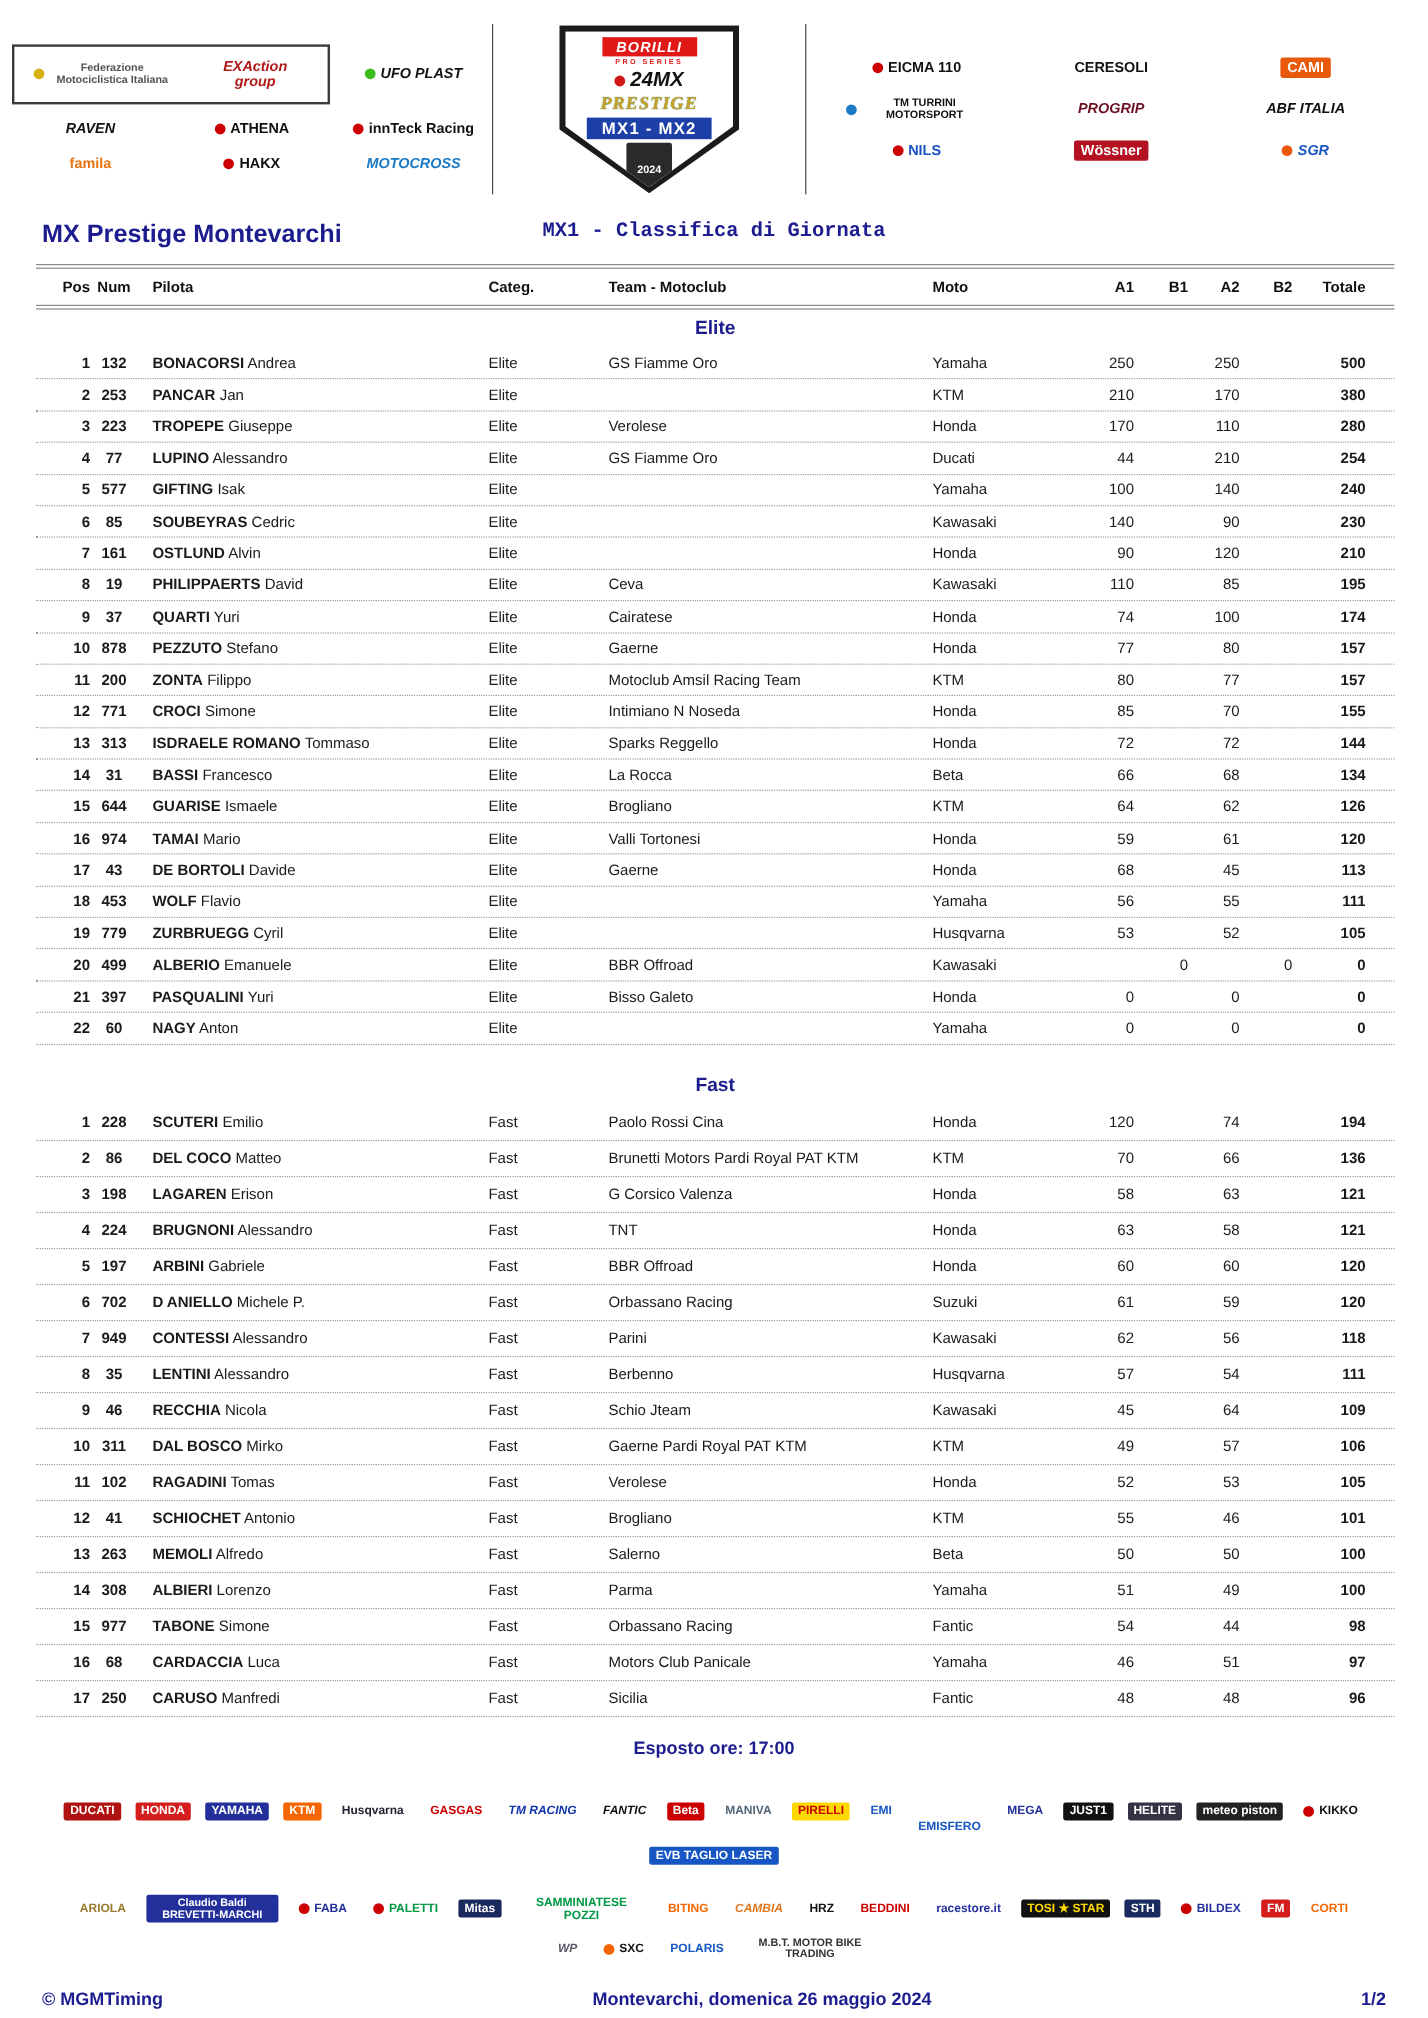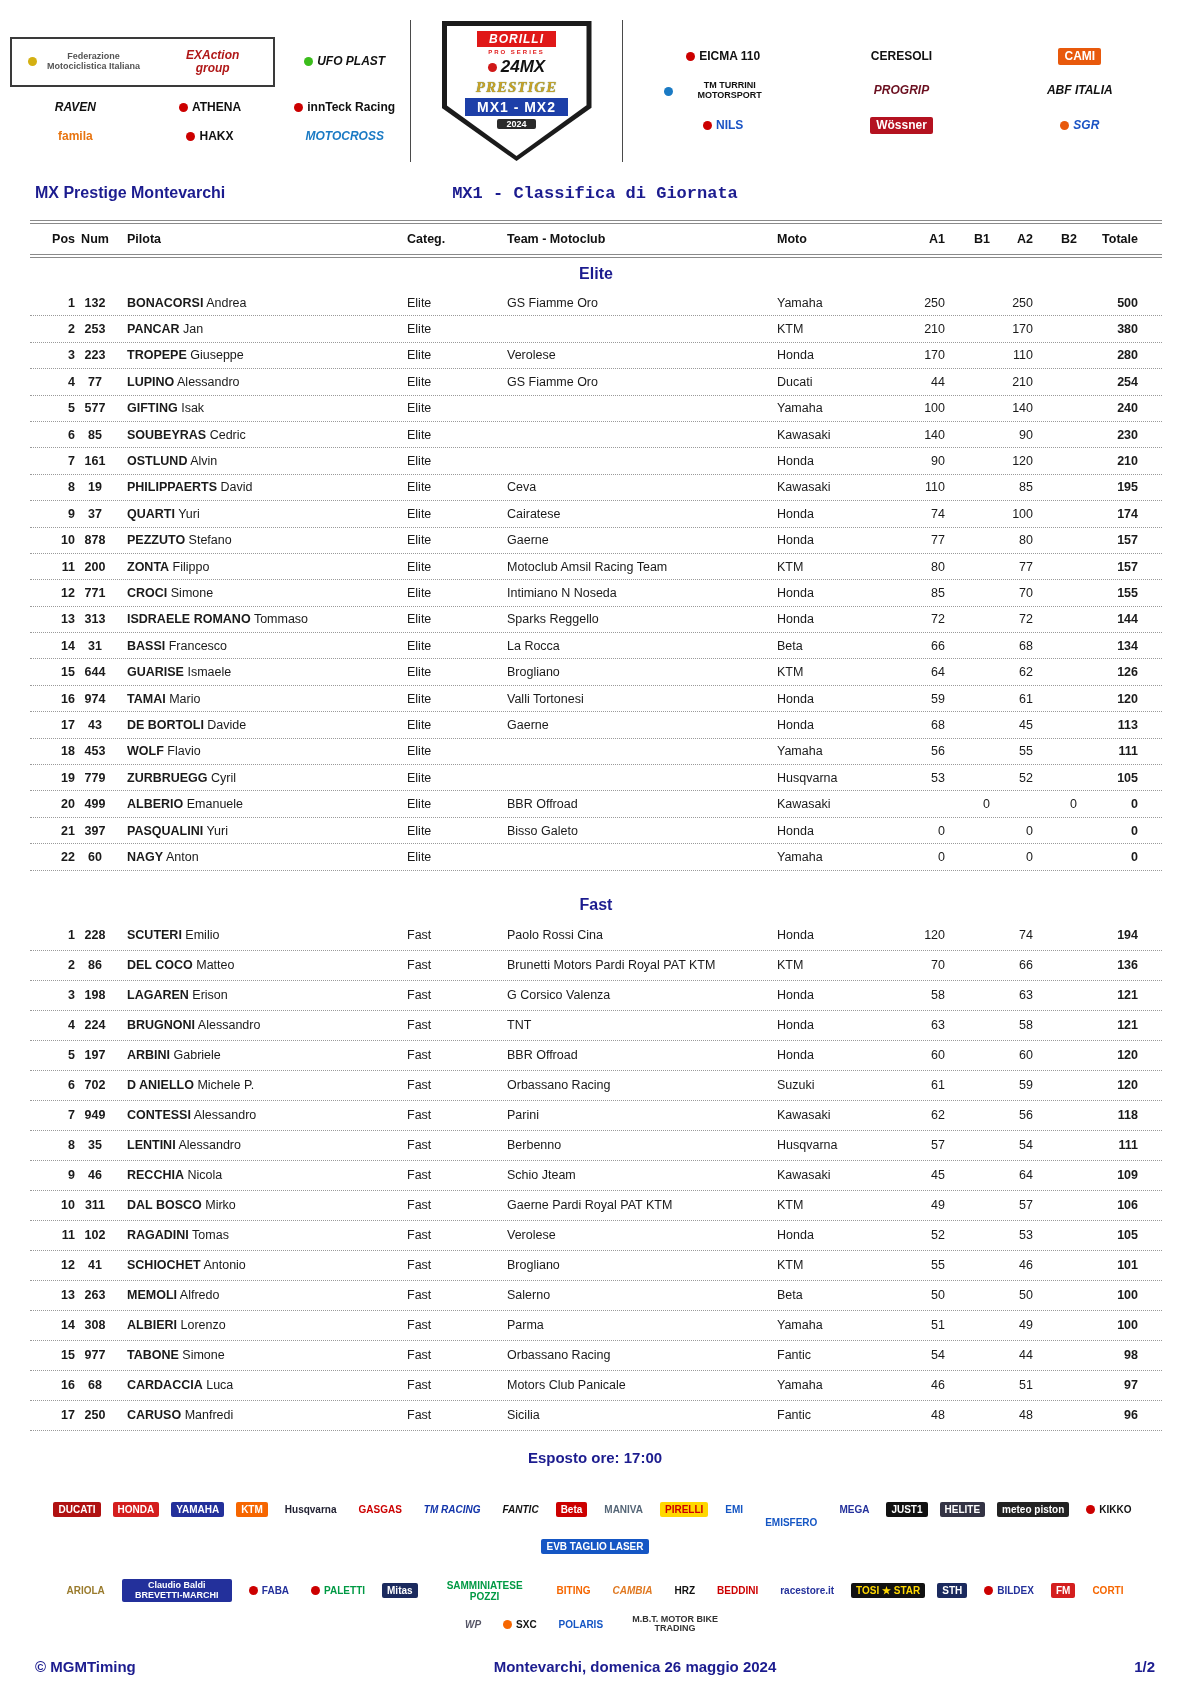--- a/index.html
+++ b/index.html
@@ -4,40 +4,40 @@
 <style>
   * { box-sizing: border-box; margin: 0; padding: 0; }
   html,body { background:#e9e9e9; }
   body { width:1190px; height:1682px; margin:0 auto; font-family:"Liberation Sans", sans-serif; }
   .page { width:1190px; height:1682px; background:#fff; overflow:hidden; position:relative; }
 
   
   .hdr { display:flex; align-items:center; height:150px; margin:16px 10px 0 10px; }
   .hdr-left { width:400px; display:grid; grid-template-columns:repeat(3,1fr); gap:12px 4px; align-items:center; justify-items:center; }
   .fed-box { grid-column:1/3; display:flex; gap:10px; border:2px solid #3a3a3a; padding:8px 10px; align-items:center; justify-content:center; }
-  .hdr-mid { width:213px; height:142px; display:flex; justify-content:center; align-items:center; border-left:1.5px solid #4a4a4a; border-right:1.5px solid #4a4a4a; }
+  .hdr-mid { width:262px; height:142px; display:flex; justify-content:center; align-items:center; border-left:1.5px solid #4a4a4a; border-right:1.5px solid #4a4a4a; }
   .hdr-right { flex:1; display:grid; grid-template-columns:repeat(3,1fr); gap:14px 6px; align-items:center; justify-items:center; padding:0 14px; }
 
   .chip { display:inline-flex; align-items:center; gap:4px; padding:2px 6px; font-weight:bold; font-size:12px; line-height:1.1; border-radius:2px; text-align:center; max-width:130px; }
   .chip .acc { width:9px; height:9px; border-radius:50%; flex:0 0 auto; }
 
   
   .shield { width:150px; height:140px; background:#1b1b1b; clip-path:polygon(0 0,100% 0,100% 62%,50% 100%,0 62%); padding:5px; }
   .shield-inner { width:100%; height:100%; background:#fff; clip-path:polygon(0 0,100% 0,100% 61%,50% 100%,0 61%); display:flex; flex-direction:column; align-items:center; gap:2px; padding-top:5px; }
   .sh-borilli { background:#e01818; color:#fff; font-style:italic; font-weight:bold; font-size:12px; padding:1px 12px; letter-spacing:1px; }
   .sh-series { color:#e01818; font-size:6px; letter-spacing:2px; font-weight:bold; }
   .sh-24mx { font-weight:bold; font-size:17px; font-style:italic; color:#111; }
   .sh-24mx::before { content:""; display:inline-block; width:9px; height:9px; background:#d01818; border-radius:50%; margin-right:4px; }
   .sh-prestige { font-family:"Liberation Serif", serif; font-style:italic; font-weight:bold; color:#c9a227; font-size:15px; text-shadow:0 0 1px #1d5c2a; letter-spacing:1px; }
   .sh-class { background:#1d3fa8; color:#fff; font-weight:bold; font-size:14px; padding:1px 12px; letter-spacing:1px; }
-  .sh-year { background:#2a2a2a; color:#fff; font-size:9px; font-weight:bold; padding:0 9px; border-radius:2px; margin-top:1px; }
+  .sh-year { background:#2a2a2a; color:#fff; font-size:9px; font-weight:bold; padding:17px 9px; border-radius:2px; margin-top:1px; }
 
   
   .titles { position:relative; height:26px; margin-top:18px; }
-  .title-left { position:absolute; left:35px; top:0; color:#1c1c8f; font-weight:bold; font-size:16px; }
+  .title-left { position:absolute; left:35px; top:0; color:#1c1c8f; font-weight:bold; font-size:21px; }
   .title-center { text-align:center; color:#1c1c8f; font-weight:bold; font-size:17px;font-family:Liberation Mono, monospace; }
   .mgmline { text-align:center; margin-top:5px; font-size:22px; font-weight:bold; font-style:italic; }
   .mgm1 { color:#e8620c; }
   .mgm2 { color:#2b2b2b; }
 
   
   .table { margin:10px 28px 0 30px; }
   .dblrule { height:4px; border-top:1px solid #8a8a8a; border-bottom:1px solid #8a8a8a; }
   .colhead { display:flex; align-items:center; height:30px; font-weight:bold; font-size:12.5px; color:#111; }
   .c { display:inline-block; white-space:nowrap; overflow:hidden; }

